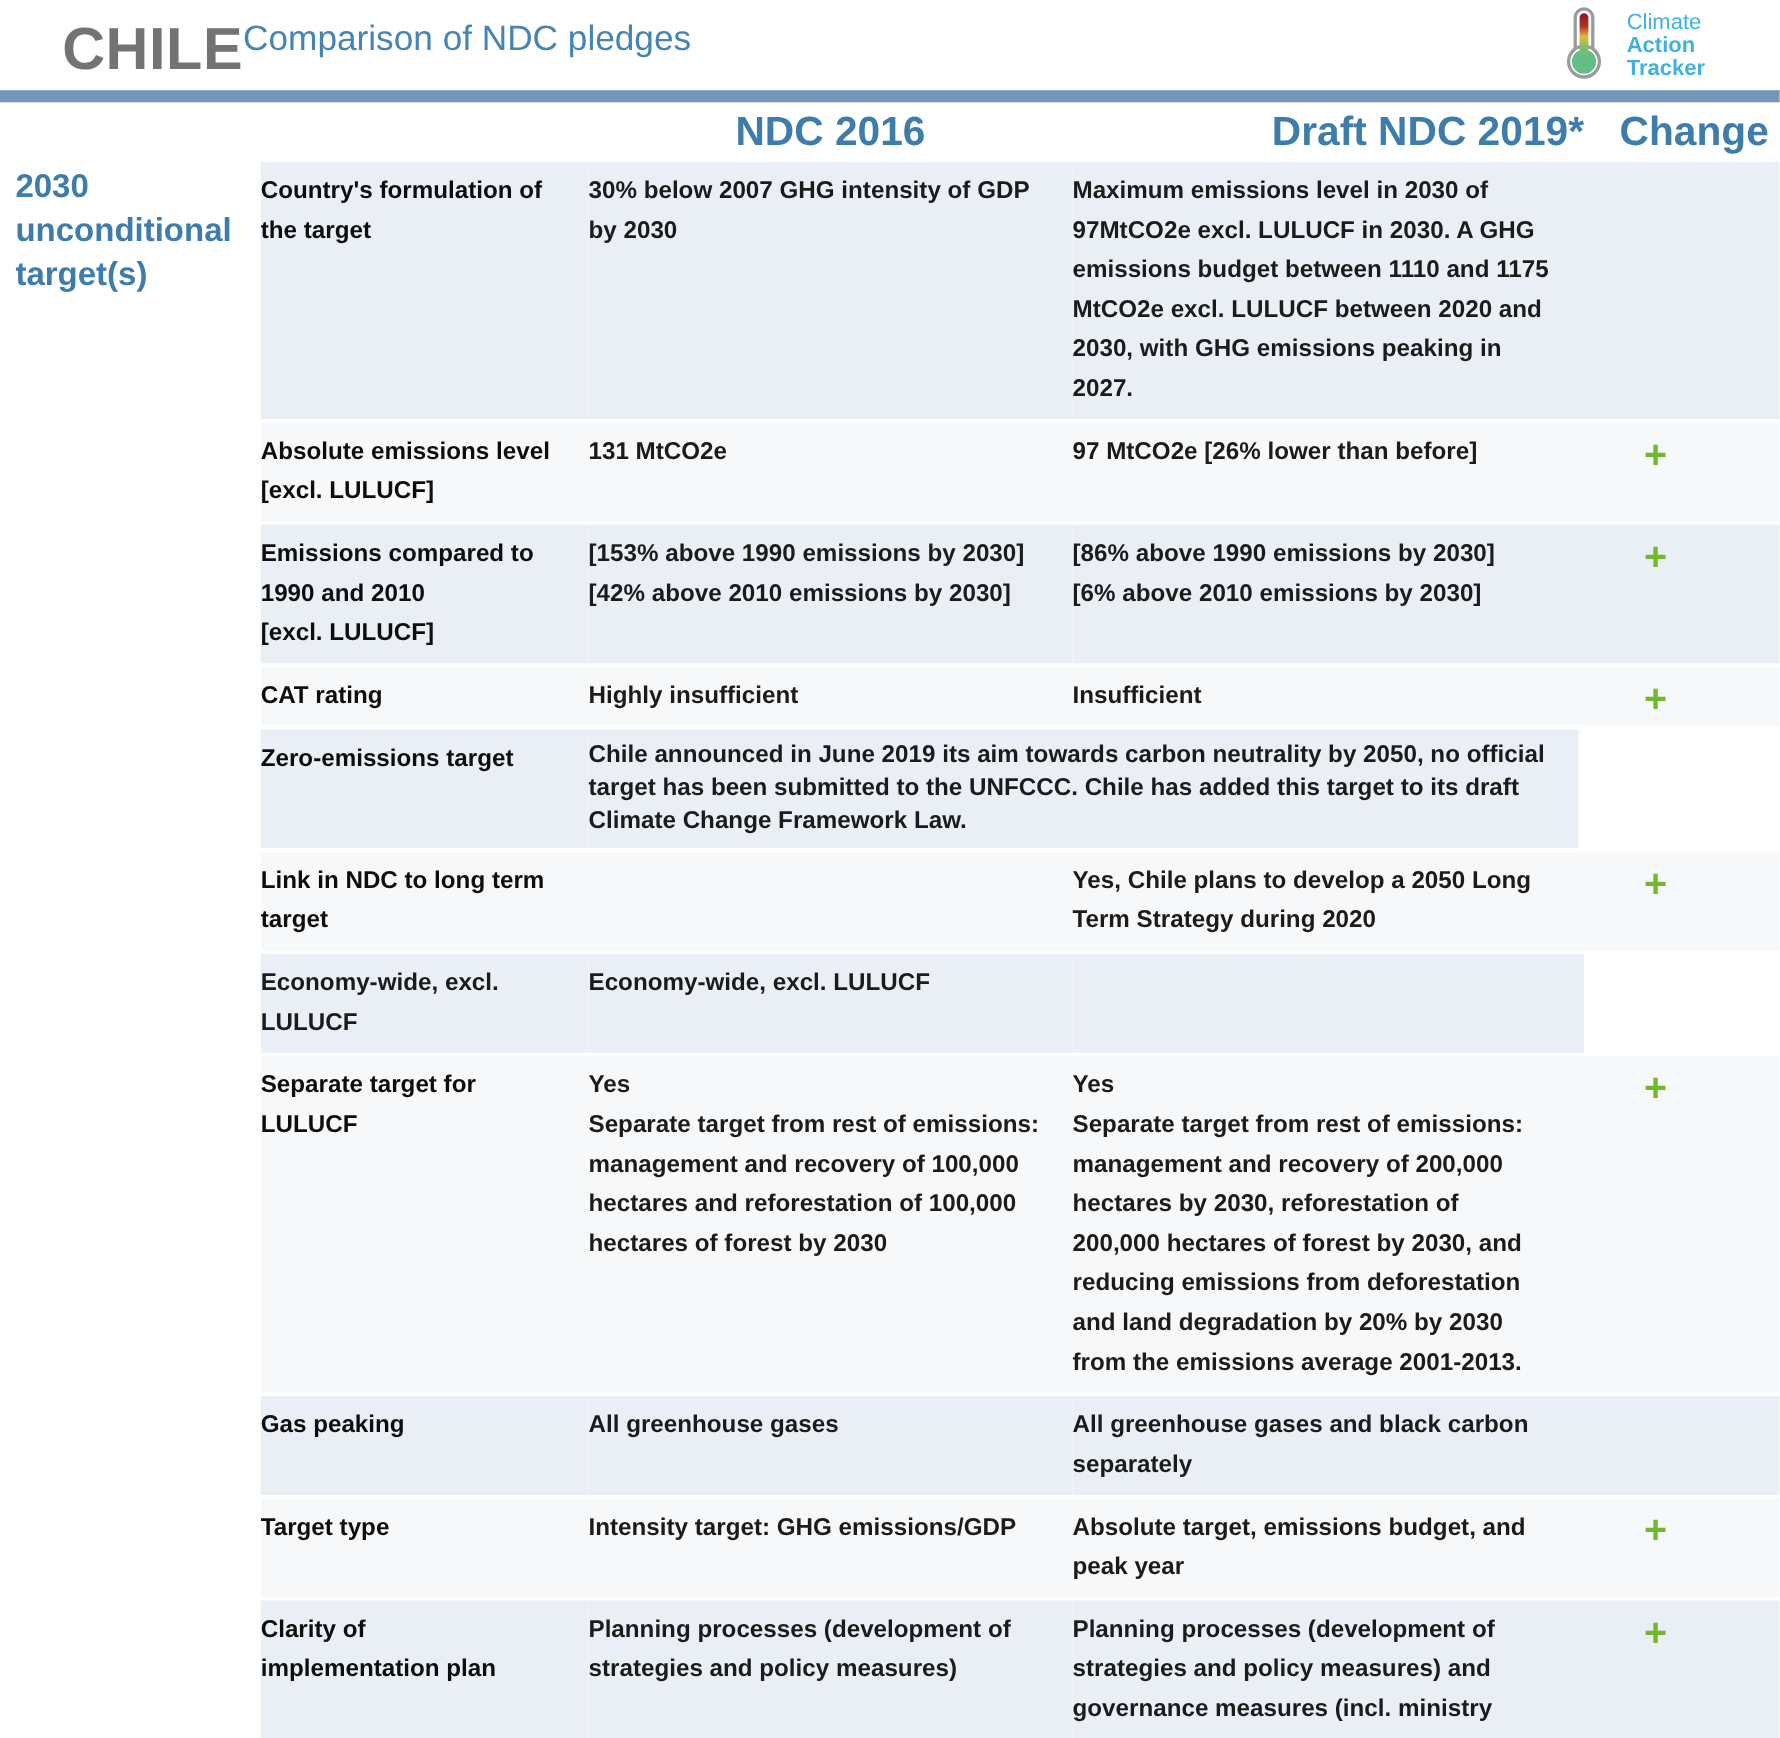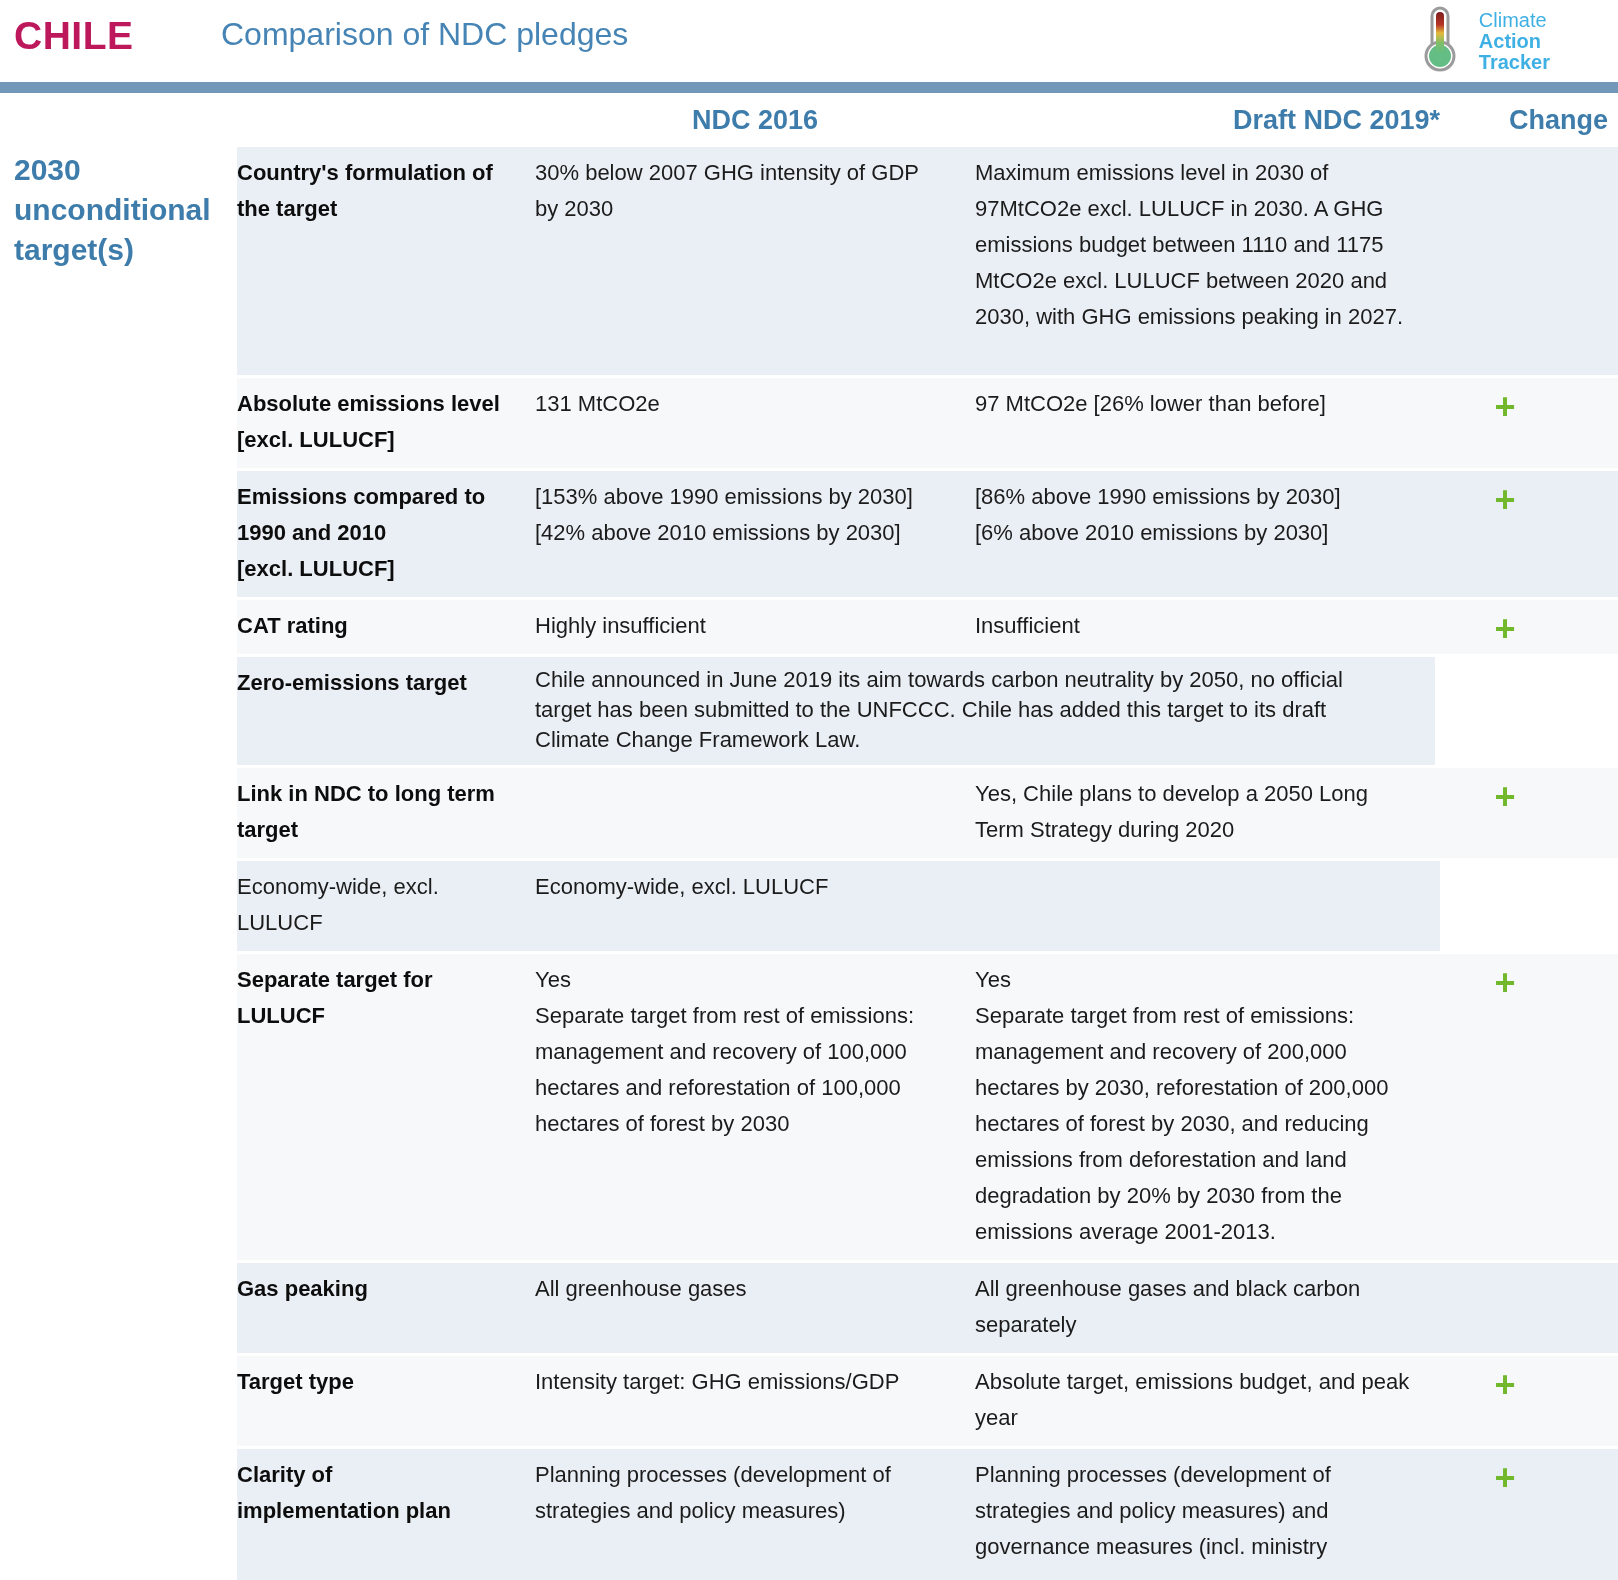--- a/index.html
+++ b/index.html
@@ -4,50 +4,50 @@
 <style>
   html,body{margin:0;padding:0;background:#ffffff;}
   .page{
     width:1618px; min-height:1580px; background:#fff; position:relative;
     font-family:"Liberation Sans","DejaVu Sans",sans-serif; color:#1b1b1b;
     box-sizing:border-box;
   }
   
   .hdr{display:flex; align-items:flex-start; height:82px; position:relative;}
   .country{
-    font-size:39px; font-weight:bold; color:#be185d; letter-spacing:0.5px;
-    padding:14px 0 0 14px; width:221px; box-sizing:border-box;
+    font-size:54px; font-weight:bold; color:#737373; letter-spacing:0.5px;
+    padding:14px 0 0 14px; width:221px; box-sizing:border-box;text-align:right;
   }
   .page-title{
     font-size:32px; color:#4584b4; padding-top:16px; flex:1;
   }
   .logo{position:absolute; right:68px; top:6px; display:flex; align-items:center; gap:20px;}
   .logo-text{display:flex; flex-direction:column; line-height:21px; font-size:20px; color:#3fb0e4;}
   .logo-text .b{font-weight:bold;}
   .bar{height:11px; background:#7397b9; width:100%;}
   
   .colheads{
     display:grid; grid-template-columns:298px 440px 465px 178px;
     margin-left:237px; height:54px; align-items:center;
   }
-  .ch{font-size:27px; font-weight:bold; color:#3e7dab;}
+  .ch{font-size:37px; font-weight:bold; color:#3e7dab;}
   .ch.c2{text-align:center;}
   .ch.c3{text-align:right;}
   .ch.c4{text-align:right; padding-right:10px;}
   
   .sidebar{
     position:absolute; left:14px; top:150px; width:215px;
     font-size:30px; line-height:40px; font-weight:bold; color:#3e7dab;
   }
   
   .table{margin-left:237px; display:flex; flex-direction:column; row-gap:3px;}
   .row{display:grid; grid-template-columns:298px 440px 465px 178px;}
   .cell{
     font-size:22px; line-height:36px; padding:8px 30px 10px 0;
-    white-space:pre-line; box-sizing:border-box;
+    white-space:pre-line; box-sizing:border-box;font-weight:bold;
   }
   .cell.label{font-weight:bold; color:#0d0d0d; padding-right:35px;}
   .cell.c4{
     white-space:normal; display:flex; justify-content:center; align-items:flex-start;
     padding:14px 48px 0 0; font-size:36px; line-height:30px; font-weight:bold; color:#72b82d;
   }
   .row.span .cell.c2{grid-column:2 / 5; max-width:900px; line-height:30px;}
   
   .row:nth-child(odd)  .cell{background:#eaeff5;}
   .row:nth-child(even) .cell{background:#f6f8fa;}

